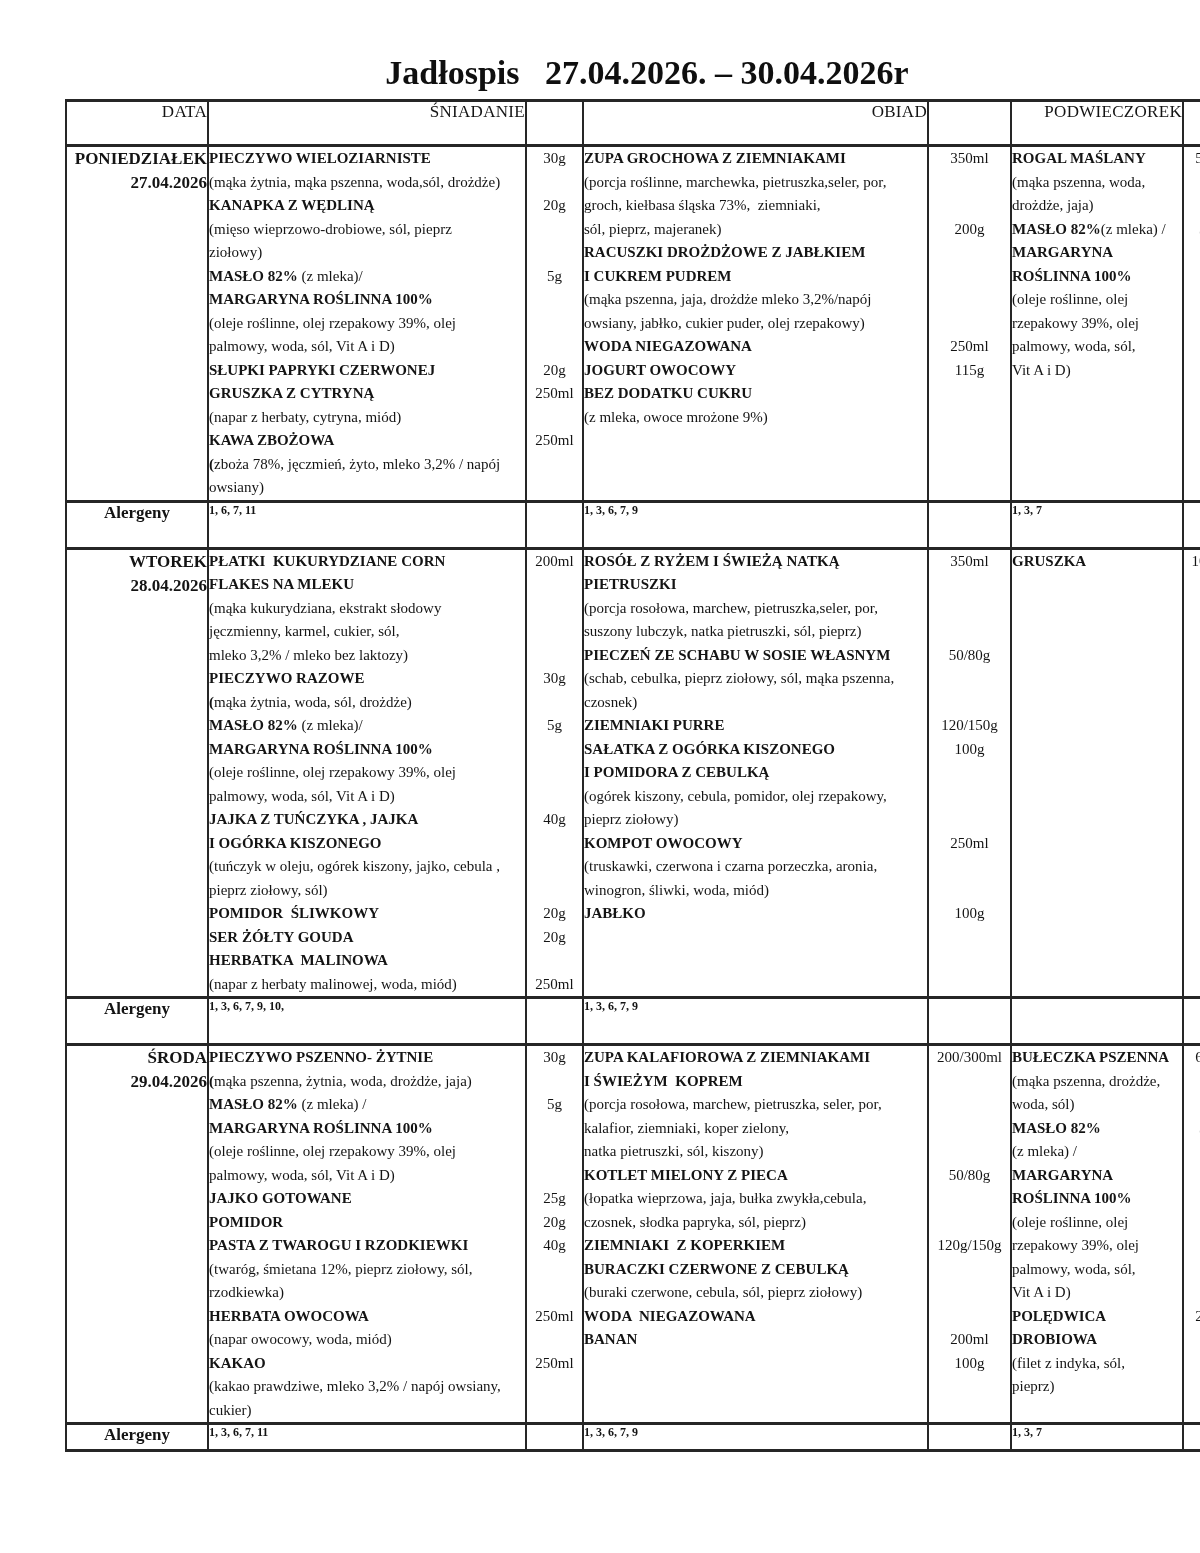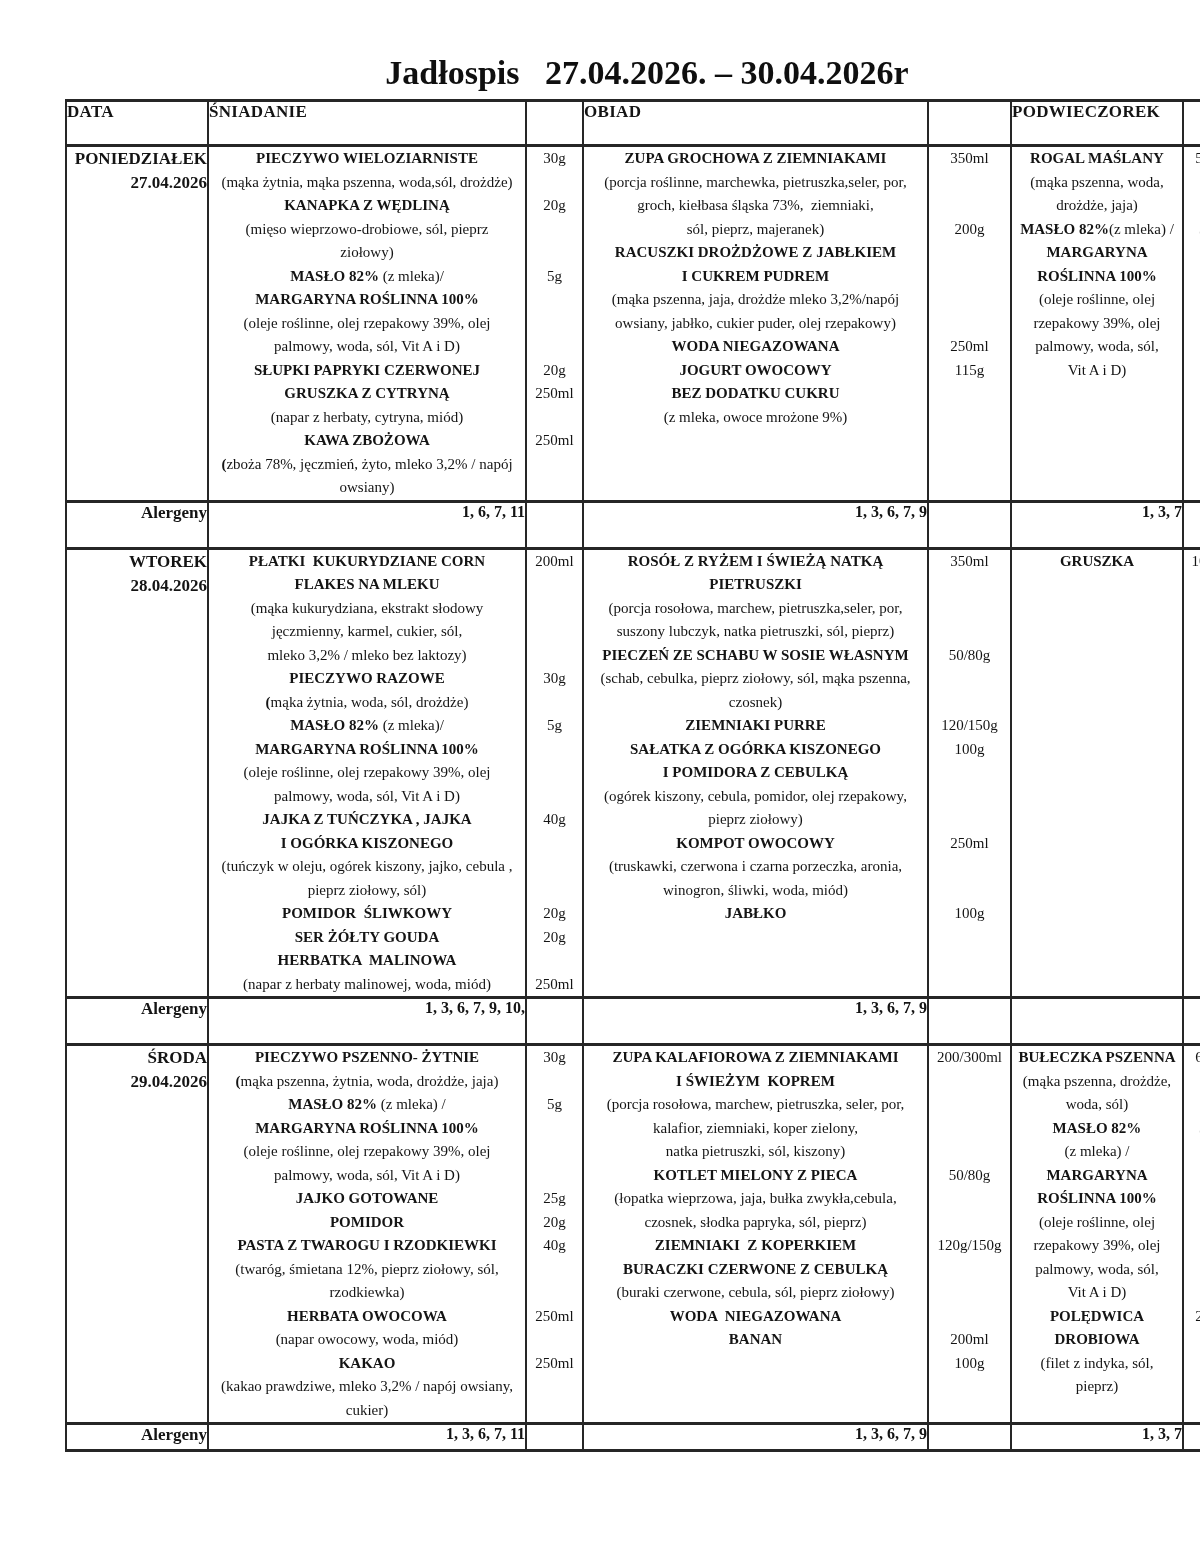--- a/index.html
+++ b/index.html
@@ -36,57 +36,56 @@
     border-top-width: 3px;
     border-bottom-width: 3px;
     vertical-align: top;
     padding: 0;
     overflow: visible;
   }
   thead th {
     height: 42px;
     padding-top: 6px;
     font-size: 17px;
-    font-weight: bold;
-    text-align: left;
+    font-weight: normal;
+    text-align: right;
     letter-spacing: 0.3px;
   }
   .day-cell {
     font-size: 17px;
     font-weight: bold;
     text-align: right;
     padding: 3px 2px 0 3px;
     line-height: 24px;
   }
   .meal-cell {
-    text-align: center;
     font-size: 15px;
     line-height: 23.5px;
     padding: 2px 1px;
   }
   .qty-cell {
     text-align: center;
     font-size: 15px;
     line-height: 23.5px;
     padding: 2px 0;
   }
   .line { white-space: pre; }
   .b { font-weight: bold; }
   .alergeny-row td { height: 44px; }
   .alergeny-row.short td { height: 24px; }
   .alergeny-label {
     font-size: 17px;
     font-weight: bold;
     padding: 2px 0 0 3px;
-    text-align: right;
+    text-align: center;
   }
   .alergeny-value {
-    font-size: 16px;
+    font-size: 12px;
     font-weight: bold;
-    text-align: right;
+    text-align: left;
     padding-top: 3px;
   }
 </style>
 </head>
 <body>
 
 <div class="page">
   <h1 class="title">Jadłospis   27.04.2026. – 30.04.2026r</h1>
   <table class="menu">
     <colgroup>

